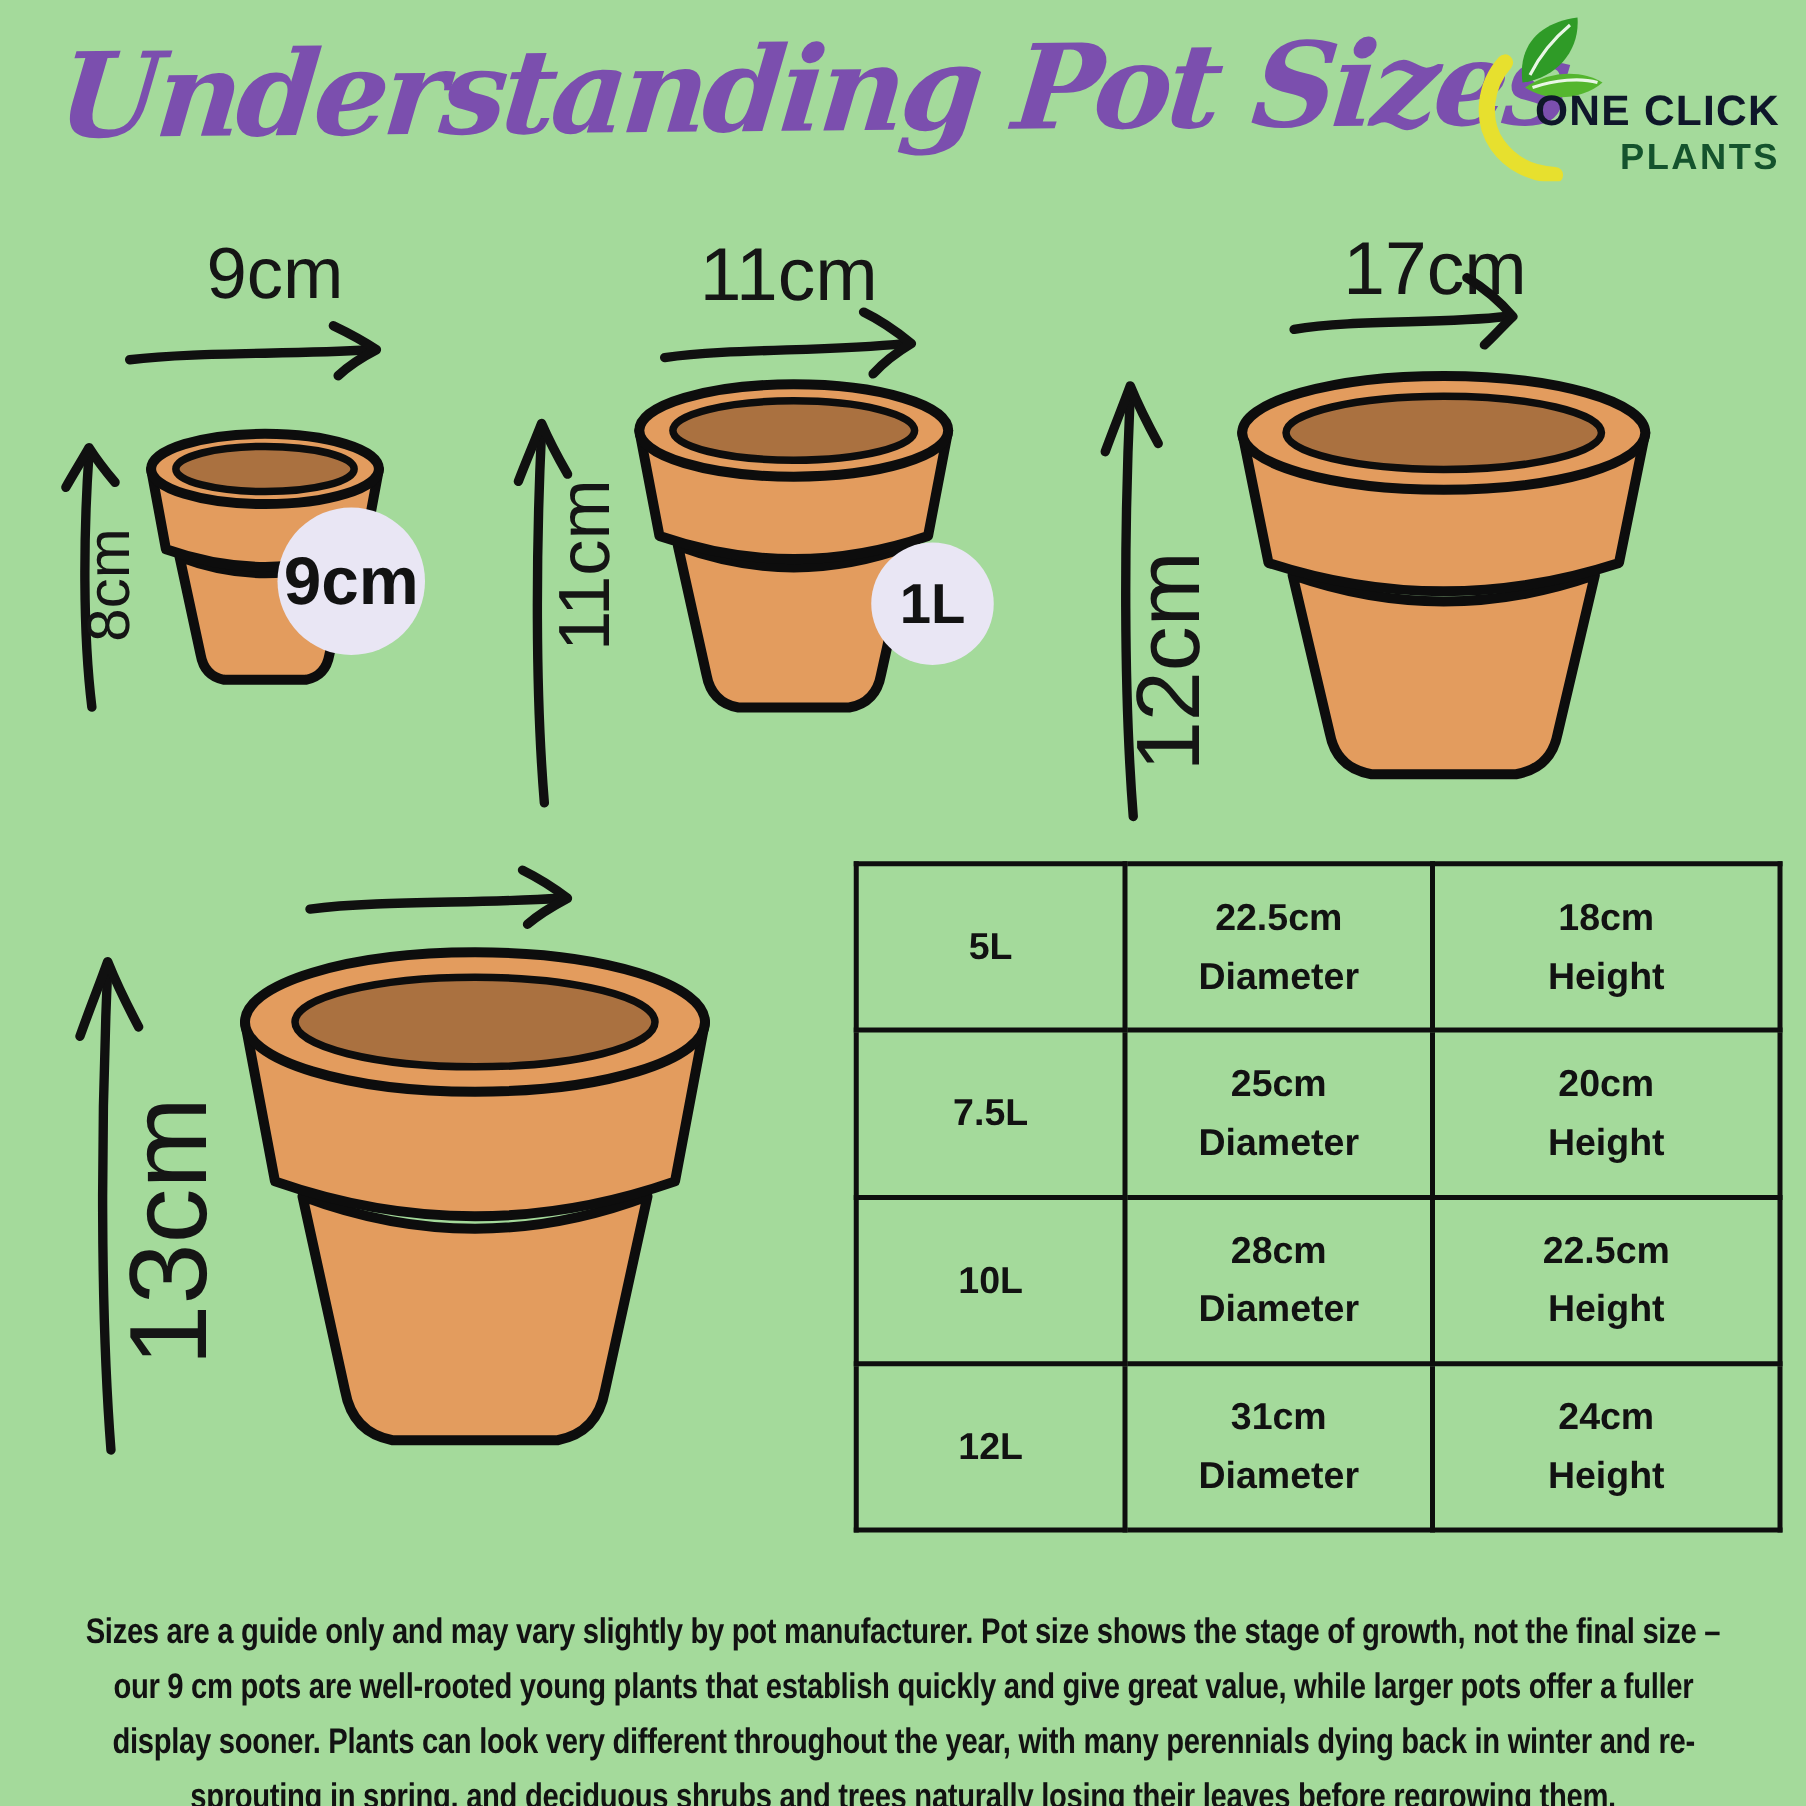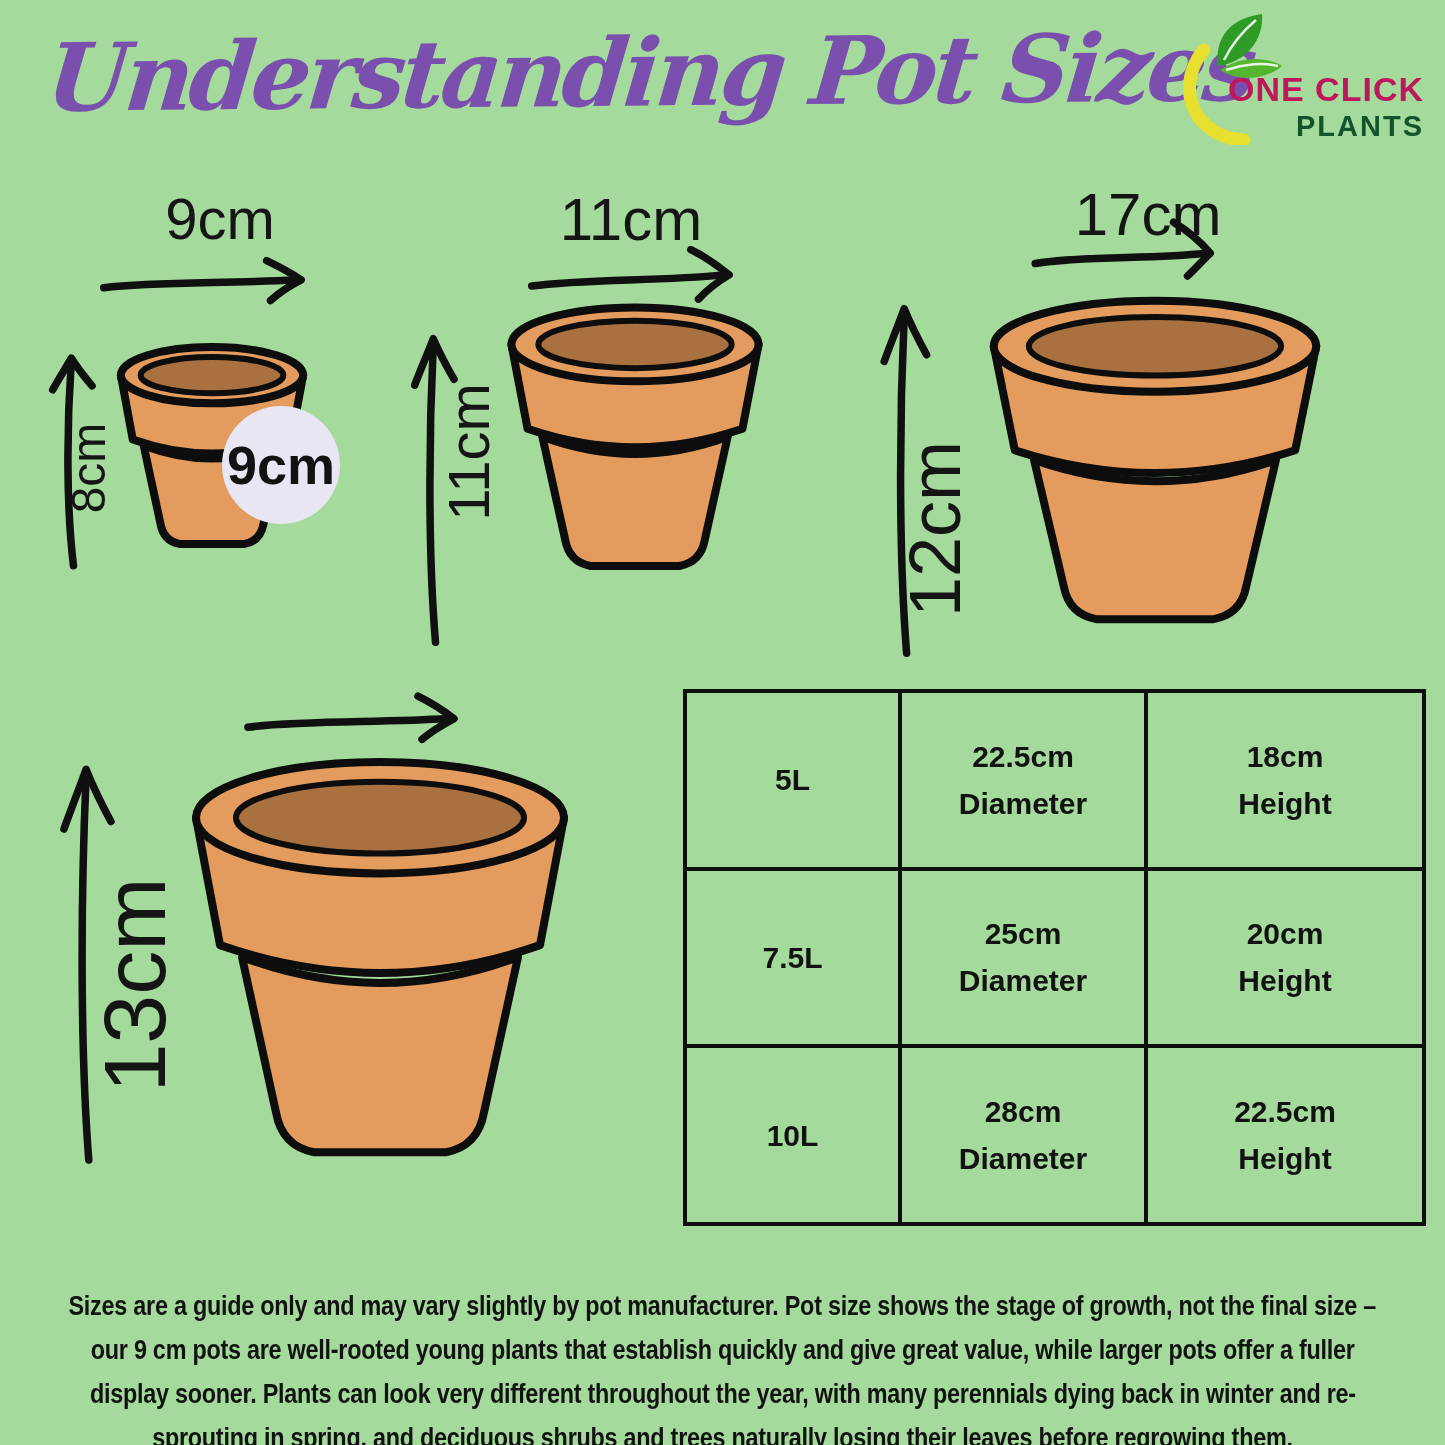--- a/index.html
+++ b/index.html
@@ -21,21 +21,21 @@
     font-size:94px;line-height:1.1;
     color:#7b4fae;
     letter-spacing:-4px;
     transform:skewX(-6deg) rotate(-0.5deg);
     white-space:nowrap;
   }
 
   
   .logo{position:absolute;left:1172px;top:10px;width:258px;height:148px;}
   .logo svg{position:absolute;left:0;top:0;}
-  .brand-top{position:absolute;right:6px;top:60px;font-size:34px;font-weight:700;letter-spacing:1px;color:#be185d;white-space:nowrap;}
+  .brand-top{position:absolute;right:6px;top:60px;font-size:34px;font-weight:700;letter-spacing:1px;color:#0f172a;white-space:nowrap;}
   .brand-bottom{position:absolute;right:6px;top:100px;font-size:29px;font-weight:700;letter-spacing:2px;color:#14532d;white-space:nowrap;}
 
   
   .pot-group{position:absolute;}
   .dim-top{position:absolute;text-align:center;color:#151515;font-weight:400;white-space:nowrap;}
   .dim-side{position:absolute;white-space:nowrap;color:#151515;font-weight:400;
             transform:translate(-50%,-50%) rotate(-90deg);}
   .arrow{position:absolute;overflow:visible;}
   .arrow path{fill:none;stroke:#101010;stroke-width:7.5;stroke-linecap:round;stroke-linejoin:round;vector-effect:non-scaling-stroke;}
   .pot{position:absolute;overflow:visible;}
@@ -158,20 +158,23 @@
       <path d="M37,352 C27,260 28,140 34,44"></path>
       <path d="M9,86 C18,68 27,52 34,38 C43,54 53,68 62,80"></path>
     </svg>
     <div class="dim-side">11cm</div>
     <svg class="pot" viewBox="0 0 210 235" preserveAspectRatio="none">
       <path class="o" d="M36,112 L53,190 Q56,207 72,210 L138,210 Q154,207 157,190 L174,112 Q105,138 36,112 Z"></path>
       <path class="o" d="M13,42 L25,106 Q105,134 185,106 L197,42 Z"></path>
       <ellipse class="o" cx="105" cy="42" rx="92" ry="28"></ellipse>
       <ellipse class="i" cx="105" cy="42" rx="72" ry="18"></ellipse>
     </svg>
+    <div class="badge">
+        <span>1L</span>
+      </div>
   </div>
 
   <div id="g3" class="pot-group">
     <div class="dim-top">17cm</div>
     <svg class="arrow arrow-h" viewBox="0 0 240 60" preserveAspectRatio="none">
       <path d="M6,46 C60,38 140,42 200,36"></path>
       <path d="M164,6 C180,14 196,26 206,36 C196,44 188,52 180,58"></path>
     </svg>
     <svg class="arrow arrow-v" viewBox="0 0 70 360" preserveAspectRatio="none">
       <path d="M37,352 C27,260 28,140 34,44"></path>
@@ -237,20 +240,31 @@
         <td>10L</td>
         <td>
           <div>28cm</div>
           <div>Diameter</div>
         </td>
         <td>
           <div>22.5cm</div>
           <div>Height</div>
         </td>
       </tr>
+      <tr>
+        <td>12L</td>
+        <td>
+          <div>31cm</div>
+          <div>Diameter</div>
+        </td>
+        <td>
+          <div>24cm</div>
+          <div>Height</div>
+        </td>
+      </tr>
     </tbody>
   </table>
 
   <div class="footer">
     <div class="line">Sizes are a guide only and may vary slightly by pot manufacturer. Pot size shows the stage of growth, not the final size –</div>
     <div class="line">our 9 cm pots are well-rooted young plants that establish quickly and give great value, while larger pots offer a fuller</div>
     <div class="line">display sooner. Plants can look very different throughout the year, with many perennials dying back in winter and re-</div>
     <div class="line">sprouting in spring, and deciduous shrubs and trees naturally losing their leaves before regrowing them.</div>
   </div>
 

